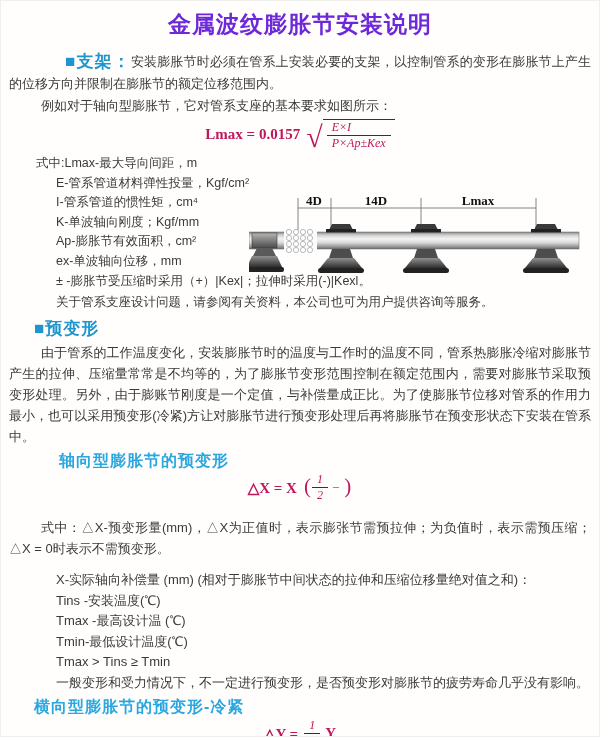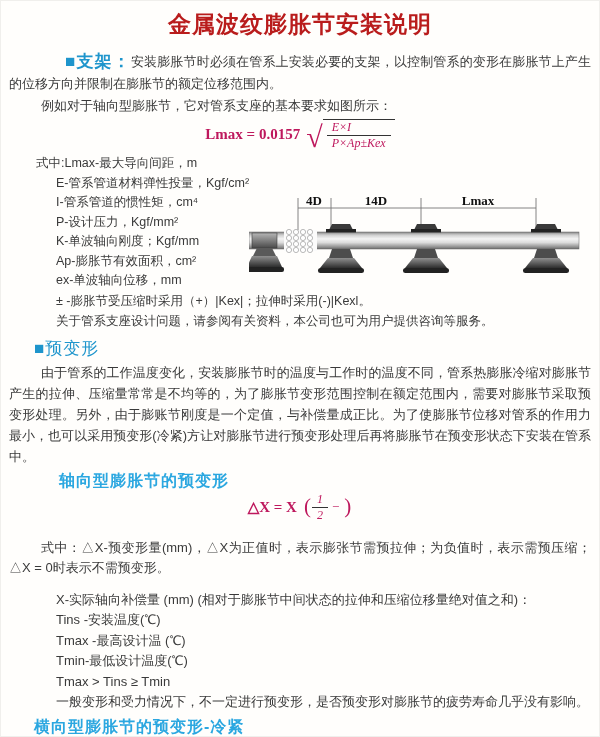--- a/index.html
+++ b/index.html
@@ -4,31 +4,31 @@
 <style>
   html,body{margin:0;padding:0;background:#fff;}
   #page{
     position:relative;width:600px;height:737px;margin:0 auto;
     background:#fffefc;border:1px solid #f0efec;box-sizing:border-box;
     font-family:"Liberation Sans",sans-serif;color:#333;overflow:hidden;
   }
   
   .doc-title{
     margin:8px 0 12px 0;text-align:center;font-size:23px;font-weight:bold;
-    color:#b91c1c;line-height:30px;letter-spacing:1px;
+    color:#6d28d9;line-height:30px;letter-spacing:1px;
   }
   
   .para{margin:0 8px;font-size:13px;line-height:22px;color:#3a3a3a;text-align:justify;}
   .indent{text-indent:32px;}
   .p1{margin-top:12px;text-indent:56px;}
   .sec-head{
     color:#1e95cc;font-size:17px;font-weight:bold;letter-spacing:1px;
     vertical-align:-1px;line-height:20px;
   }
-  .sec-head-block{margin:6px 0 2px 33px;font-size:17px;font-weight:normal;color:#1e95cc;line-height:22px;letter-spacing:1px;}
+  .sec-head-block{margin:6px 0 2px 33px;font-size:17px;font-weight:bold;color:#1e95cc;line-height:22px;letter-spacing:1px;}
   .sub-title{font-size:16px;font-weight:bold;color:#2ba7e0;line-height:20px;letter-spacing:1px;}
   .sub1{margin:4px 0 0 58px;}
   .sub2{margin:4px 0 0 33px;}
   
   .formula{text-align:center;font-family:"Liberation Serif",serif;color:#be185d;}
   .f-row{display:inline-flex;align-items:center;justify-content:center;}
   .f1{height:34px;margin:2px 0 0 0;}
   .f-lhs{font-weight:bold;font-size:15px;margin-right:6px;}
   .radical{font-size:30px;font-weight:normal;line-height:30px;transform:translateY(2px);}
   .radicand{display:inline-block;border-top:1.4px solid #333;padding:1px 4px 0 4px;}
@@ -75,21 +75,20 @@
           <span class="den">P×Ap±Kex</span>
         </span>
       </span>
     </span>
   </div>
 
   <ul class="var-list">
     <li>式中:Lmax-最大导向间距，m</li>
     <li>E-管系管道材料弹性投量，Kgf/cm²</li>
     <li>I-管系管道的惯性矩，cm⁴</li>
-    <li>P-设计压力，Kgf/mm²</li>
     <li>K-单波轴向刚度；Kgf/mm</li>
     <li>Ap-膨胀节有效面积，cm²</li>
     <li>ex-单波轴向位移，mm</li>
   </ul>
   <p class="note note-pm">± -膨胀节受压缩时采用（+）|Kex|；拉伸时采用(-)|Kexl。</p>
   <p class="note">关于管系支座设计问题，请参阅有关资料，本公司也可为用户提供咨询等服务。</p>
 
   <div class="diagram">
     <svg width="350" height="95" viewBox="0 0 350 95">
       <defs>

